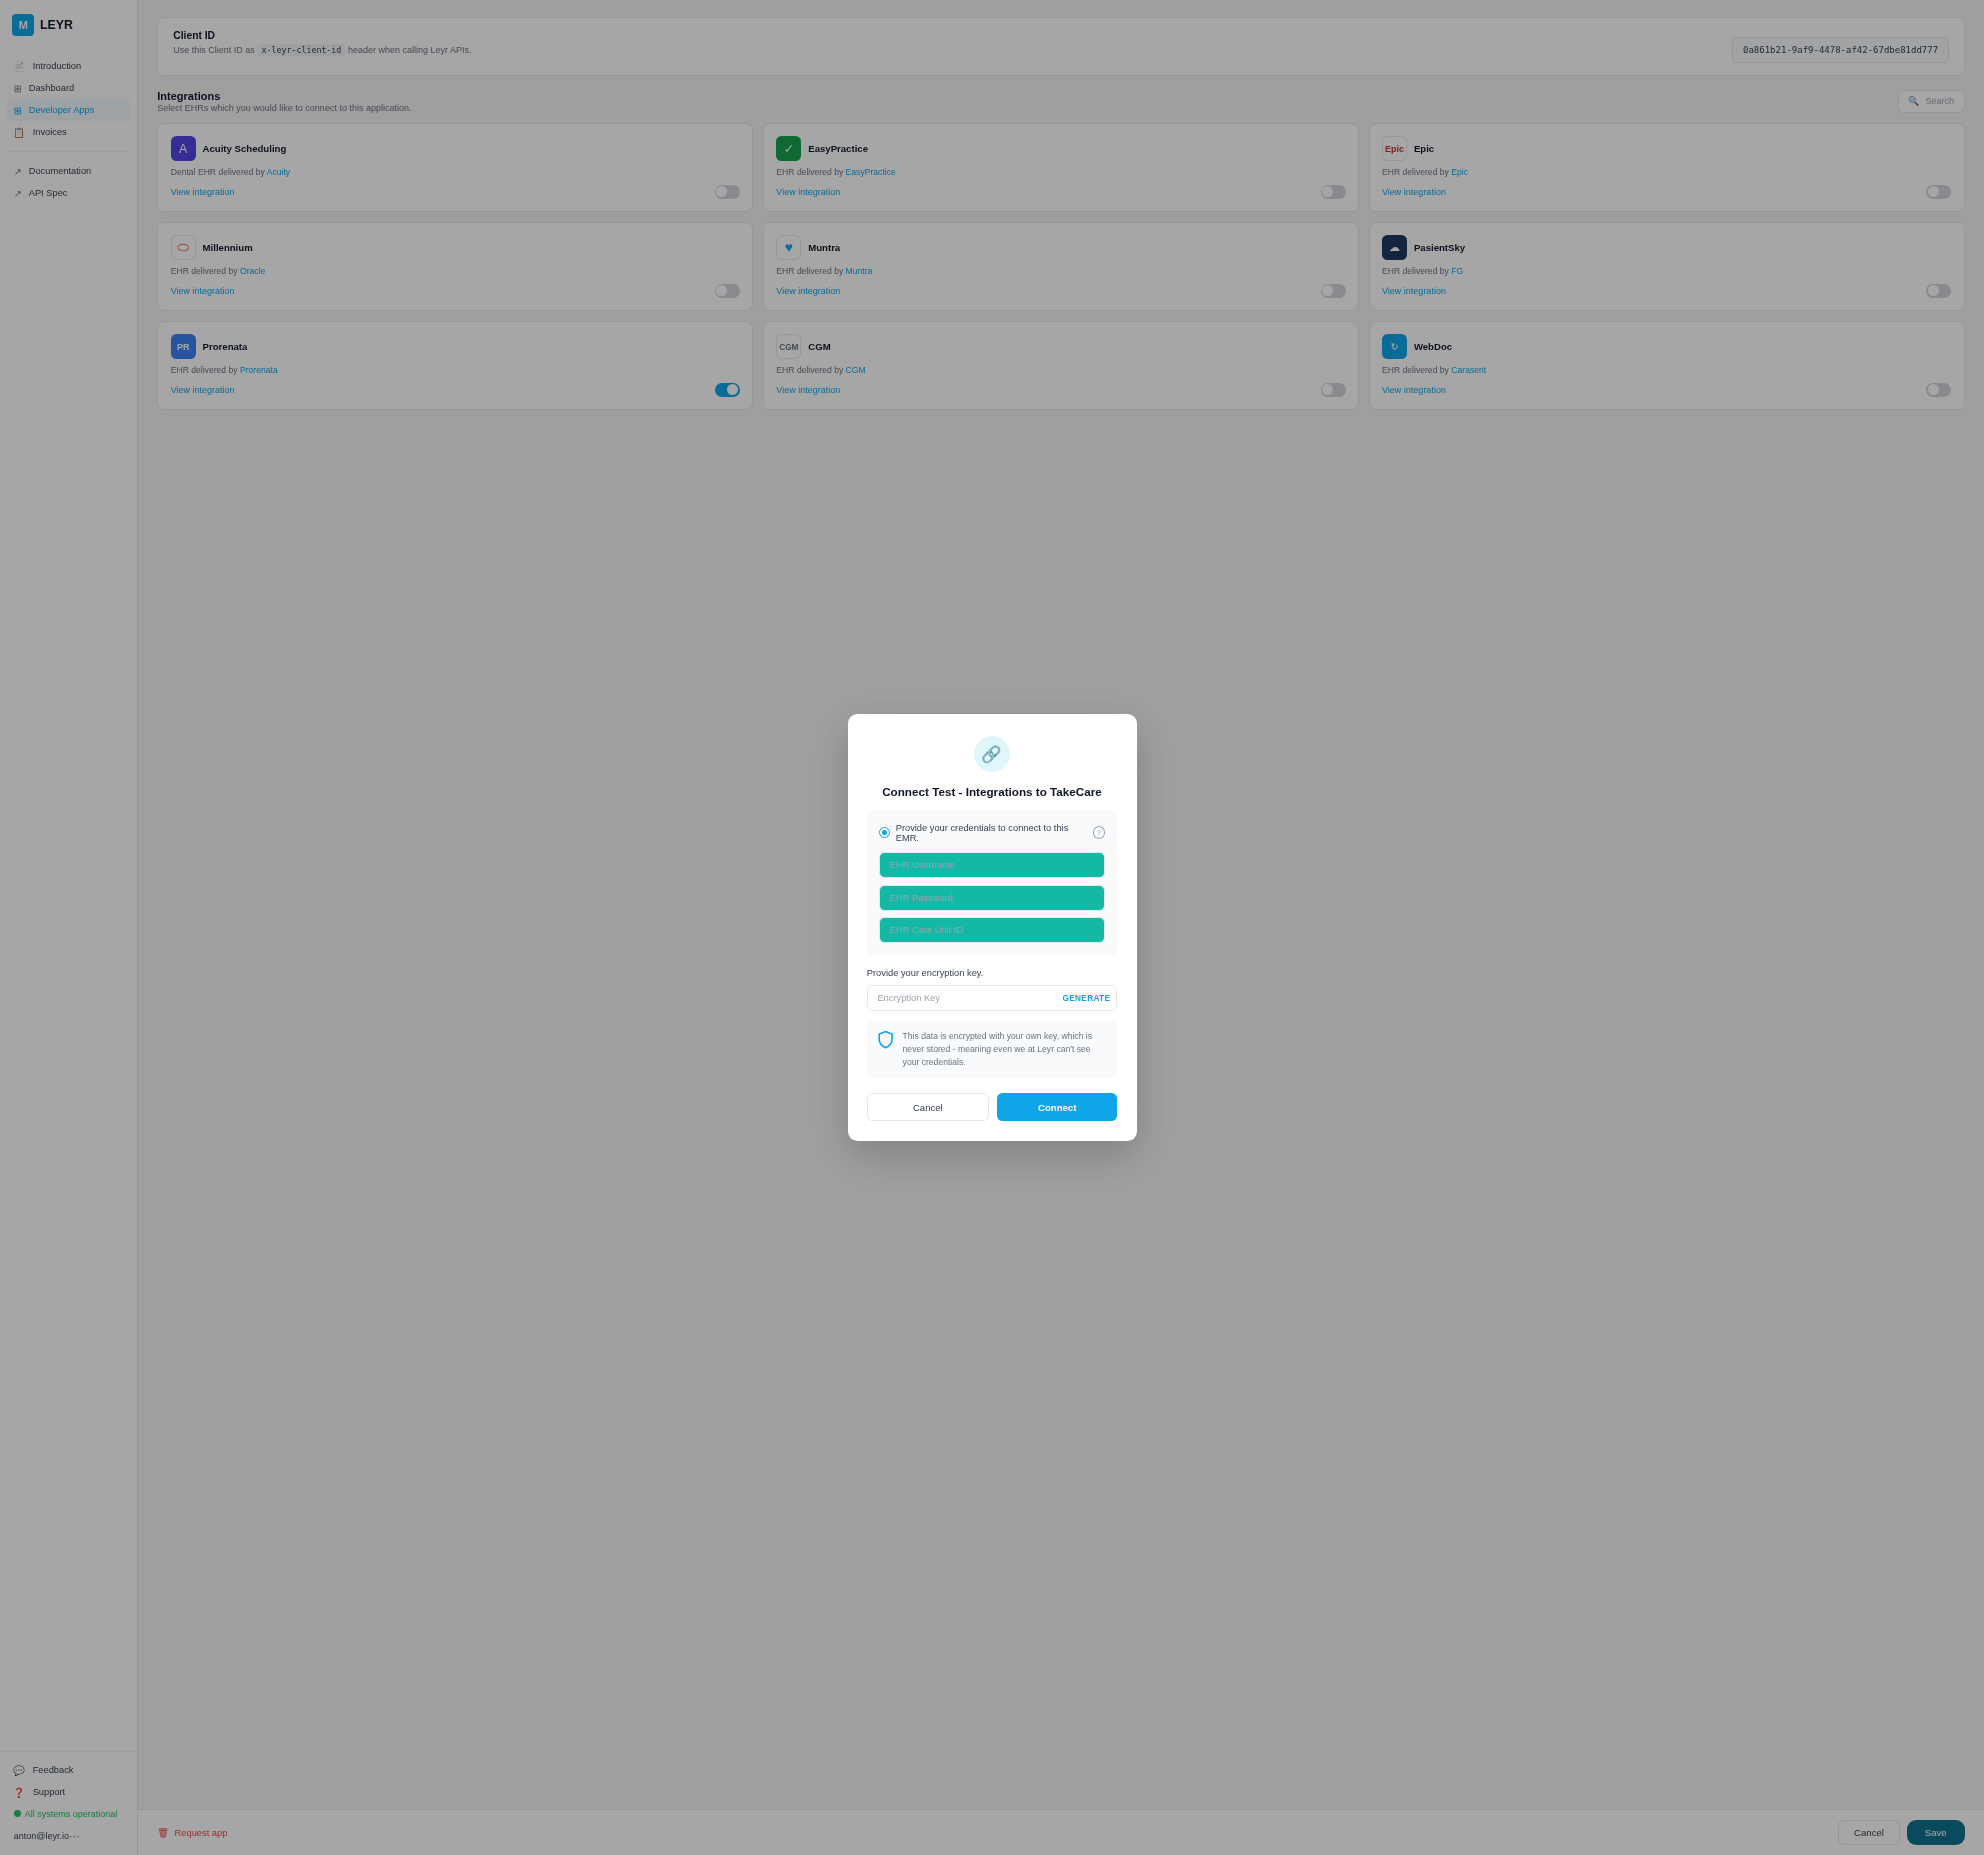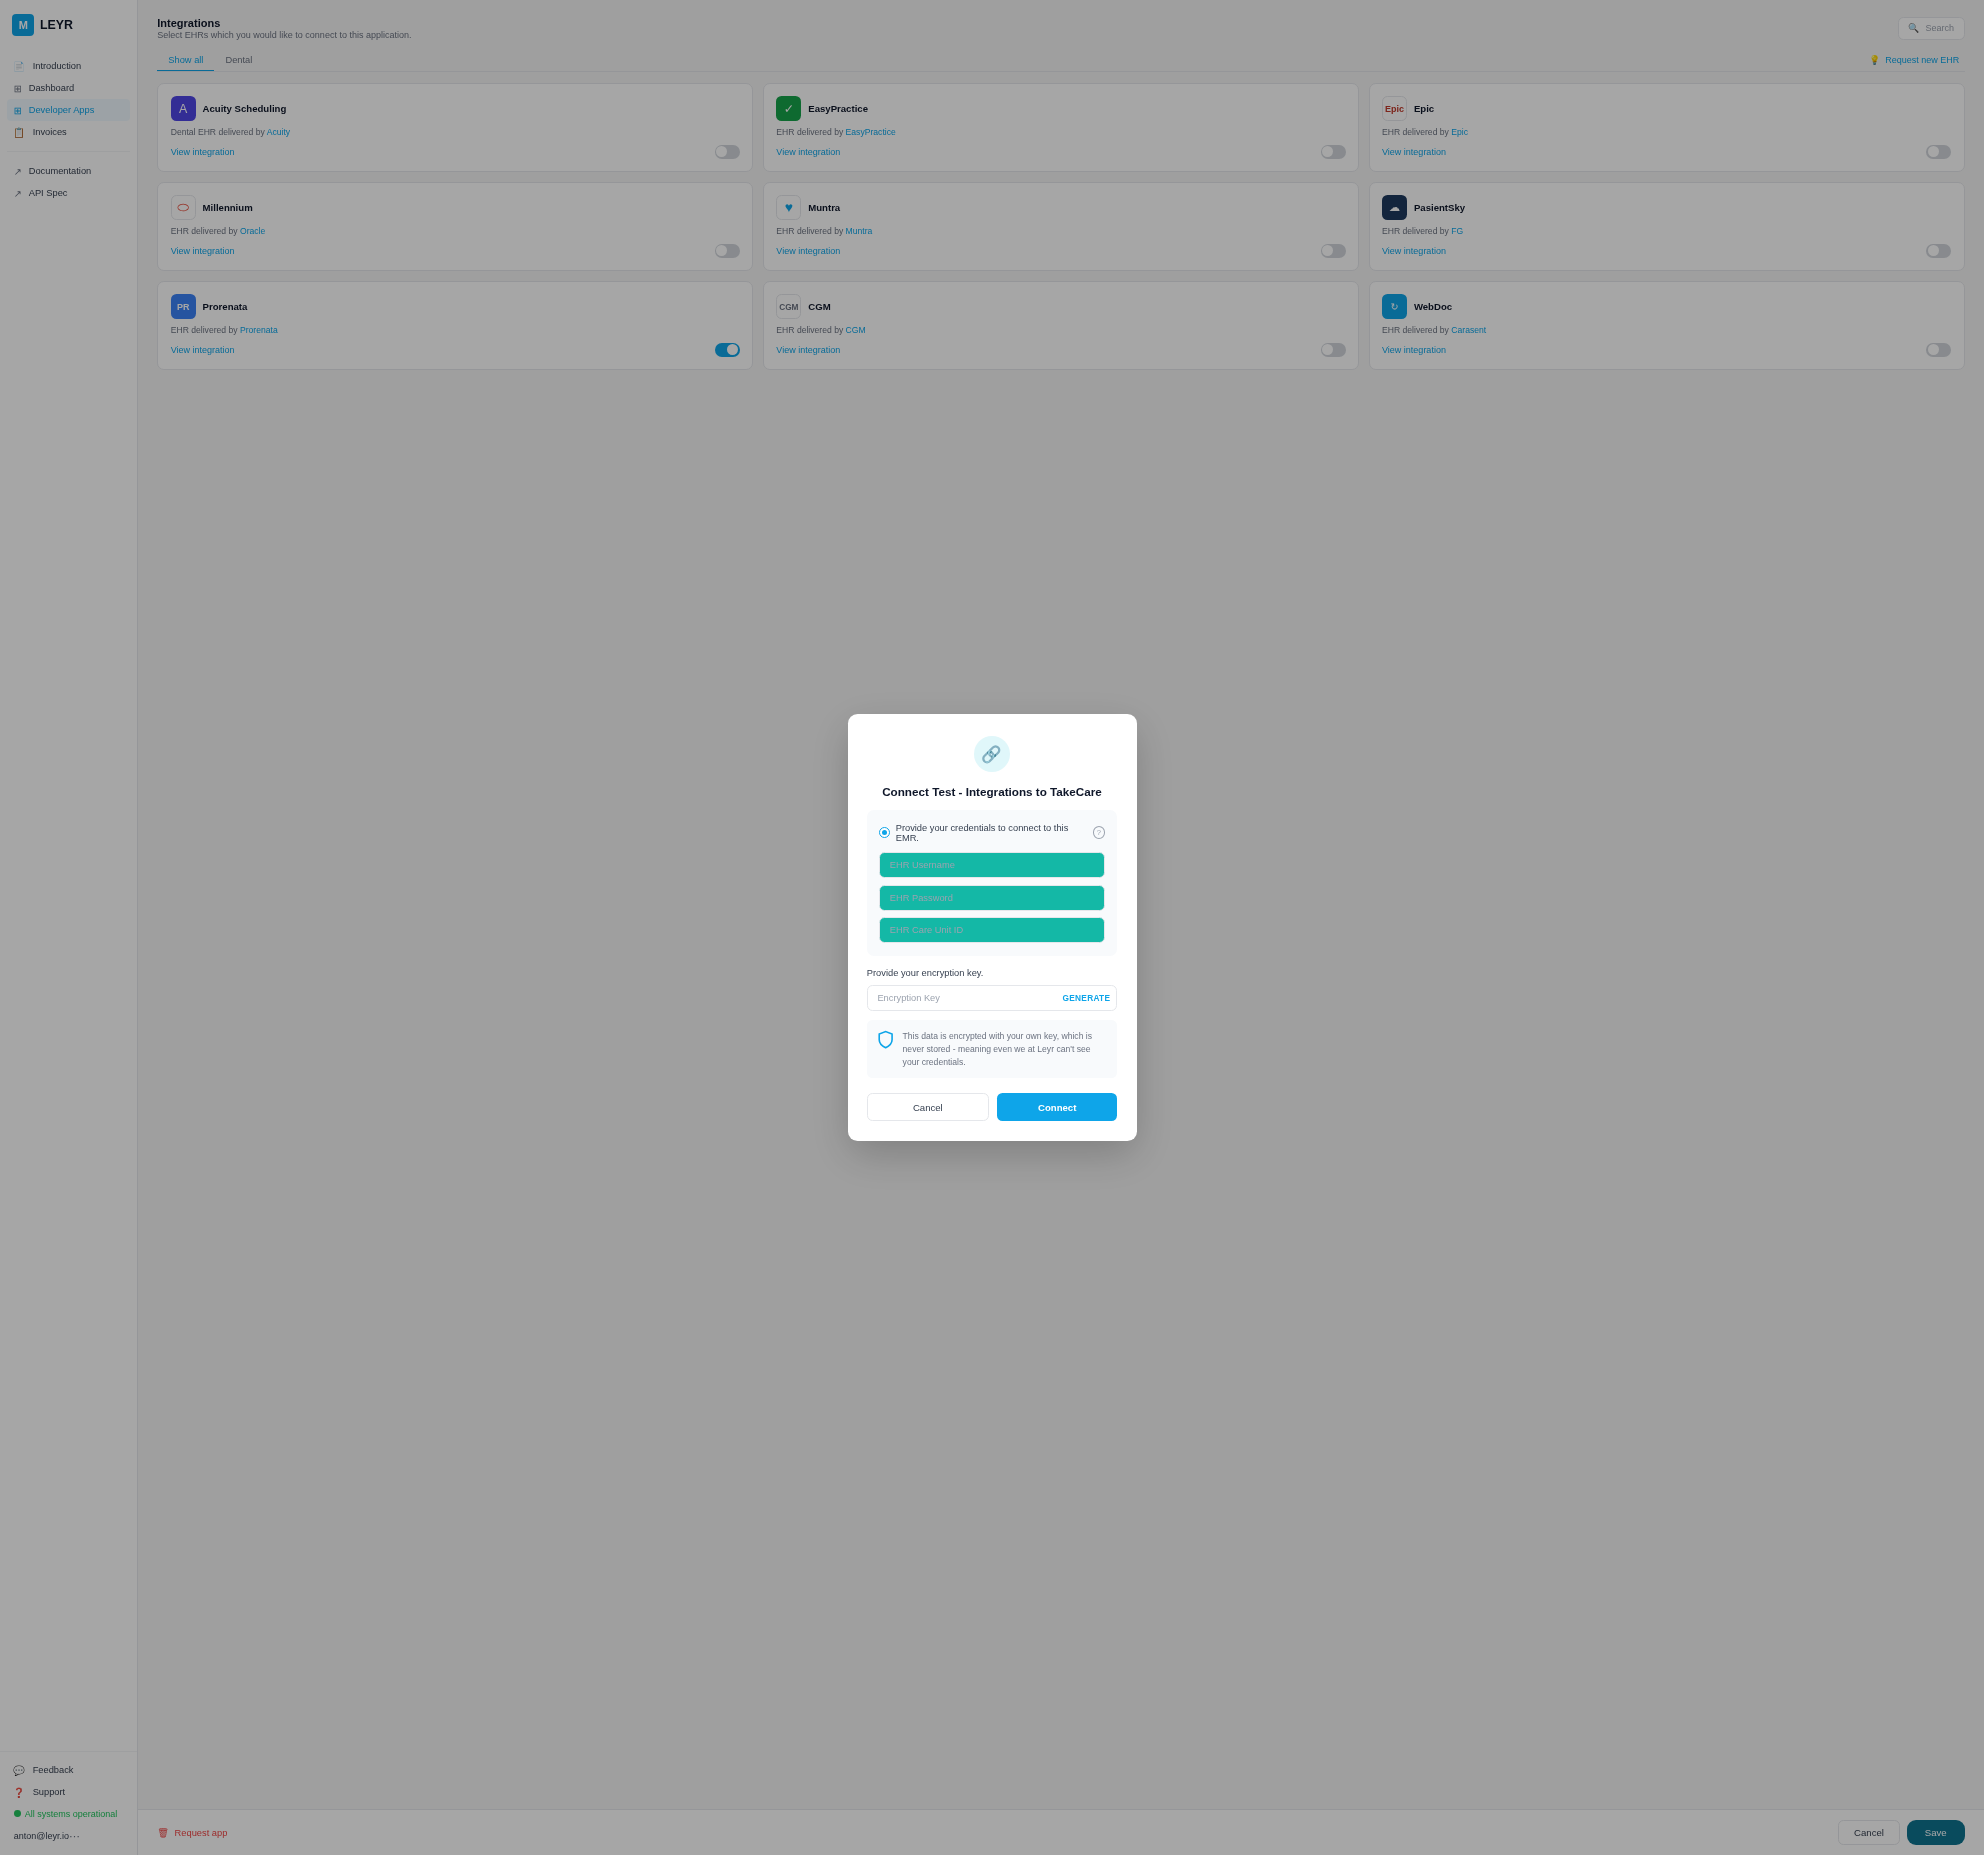--- a/index.html
+++ b/index.html
@@ -533,42 +533,45 @@
     <div class="user-row">
       <span class="user-email">anton@leyr.io</span>
       <span class="user-more">⋯</span>
     </div>
   </div>
 </div>
 
 <div class="main">
   <div class="main-content">
 
+    <div class="client-id-section">
+      <div style="display:flex; justify-content:space-between; align-items:flex-start;">
+        <div>
+          <div class="client-id-title">Client ID</div>
+          <div class="client-id-desc">
+            <span>Use this Client ID as</span>
+            <code>x-leyr-client-id</code>
+            <span>header when calling Leyr APIs.</span>
+          </div>
+        </div>
+        <div class="client-id-value">0a861b21-9af9-4478-af42-67dbe81dd777</div>
+      </div>
+    </div>
 
     <div class="integrations-header">
       <div>
         <div class="integrations-title">Integrations</div>
         <div class="integrations-desc">Select EHRs which you would like to connect to this application.</div>
       </div>
       <div class="search-box">
         <span>🔍</span>
         <span>Search</span>
       </div>
     </div>
 
-    <div class="tabs-row">
-      <div class="tabs">
-        <div class="tab active">Show all</div>
-        <div class="tab">Dental</div>
-      </div>
-      <div class="request-new">
-        <span>💡</span>
-        <span>Request new EHR</span>
-      </div>
-    </div>
 
     <div class="integrations-grid">
 
       <div class="integration-card">
         <div class="card-header">
           <div class="card-logo logo-acuity">A</div>
           <span class="card-name">Acuity Scheduling</span>
         </div>
         <div class="card-desc">Dental EHR delivered by <a>Acuity</a></div>
         <div class="card-footer">

